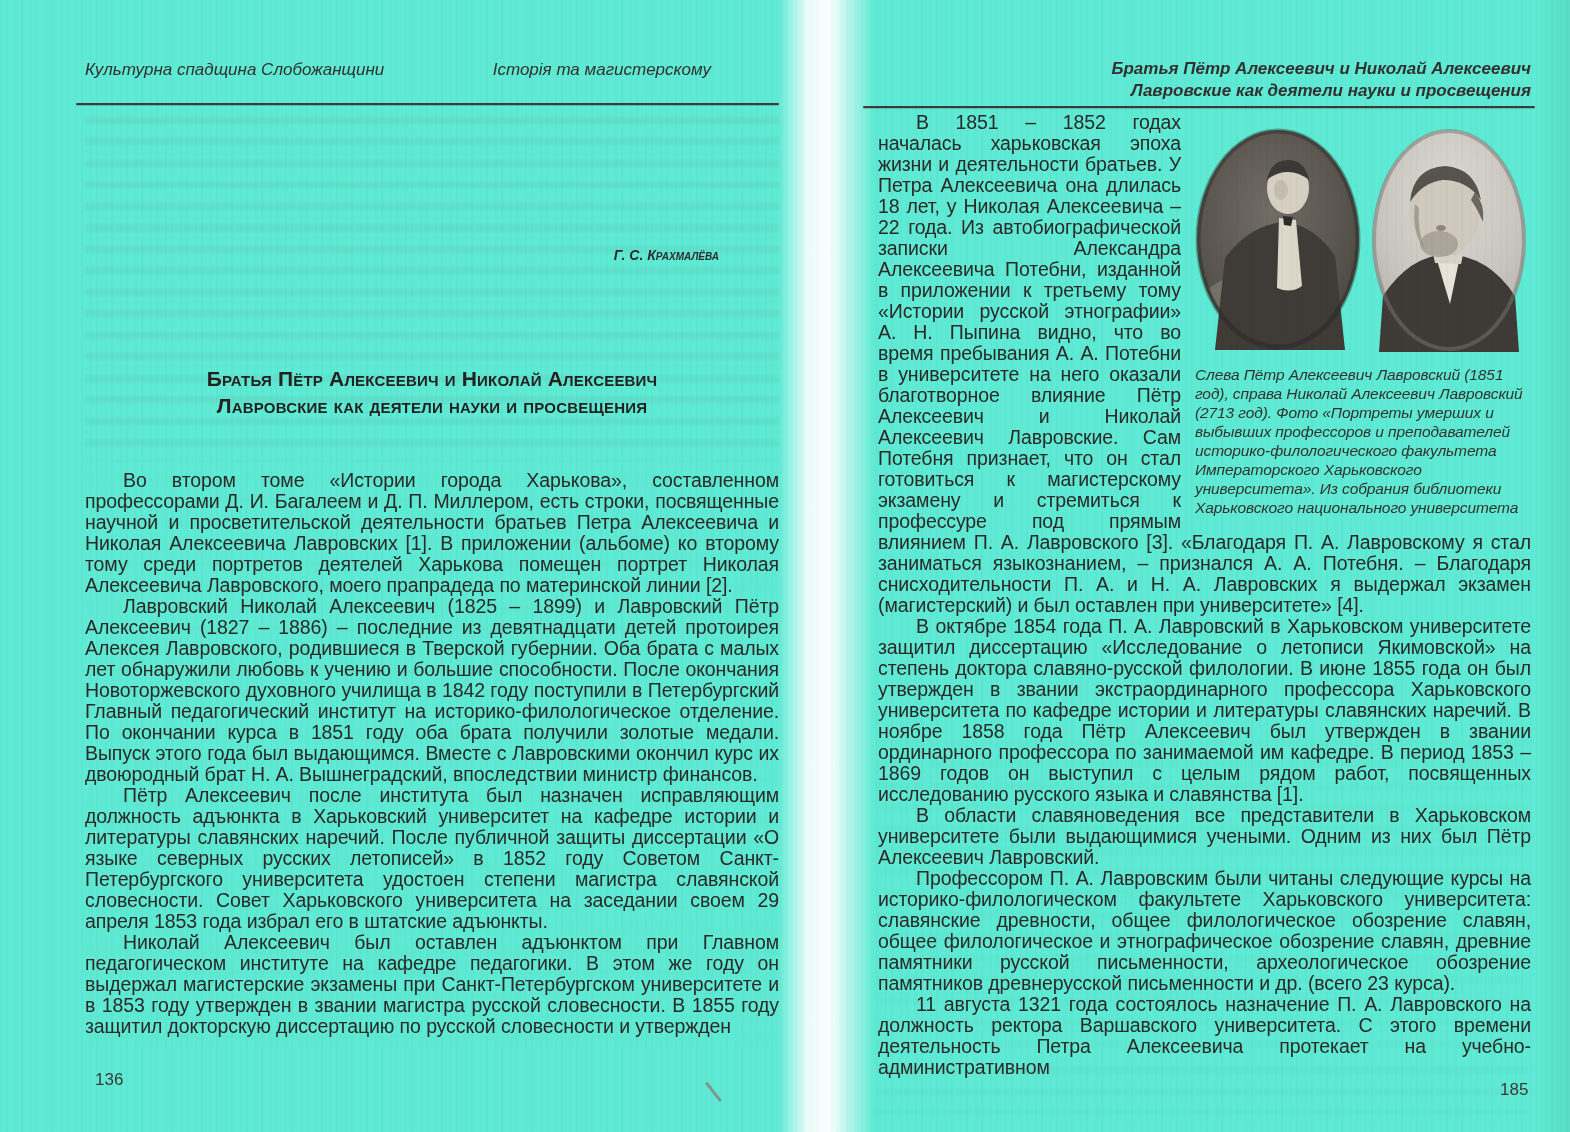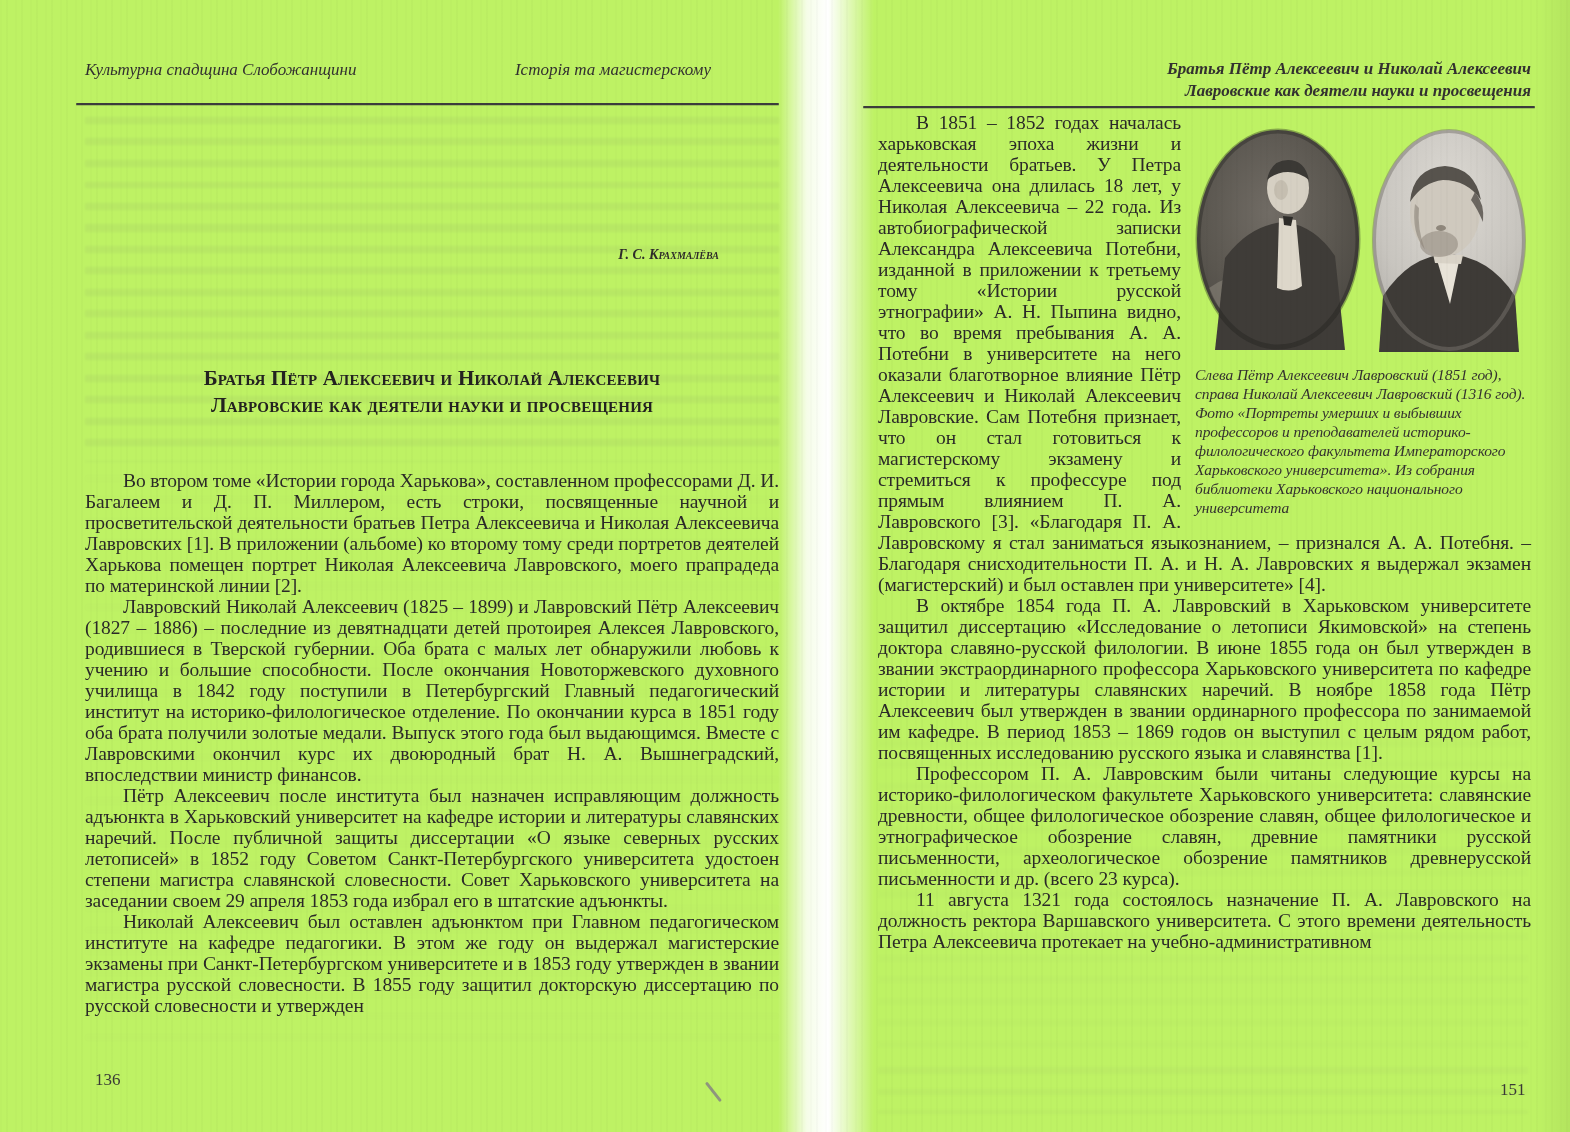--- a/index.html
+++ b/index.html
@@ -1,20 +1,20 @@
 <!DOCTYPE html>
 <html lang="ru"><head>
 <meta charset="utf-8">
 <style>
   * { margin:0; padding:0; box-sizing:border-box; }
   html,body { background:#e8e7e5; }
   .spread{
     position:relative; width:1570px; height:1132px; overflow:hidden;
-    background:#bef264;
-    font-family:Liberation Serif, serif;
+    background:#5eead4;
+    font-family:Liberation Sans, sans-serif;
     color:#2b2a28;
   }
   
   .scan-noise{
     position:absolute; inset:0; pointer-events:none; z-index:6;
     background:repeating-linear-gradient(90deg,
       rgba(0,0,0,0.015) 0 2px, transparent 2px 6px,
       rgba(0,0,0,0.022) 6px 8px, transparent 8px 15px);
     opacity:.8;
   }
@@ -181,27 +181,28 @@
             <path d="M39,74 Q42,40 74,38 Q104,40 110,72 Q96,52 72,52 Q52,54 39,74 Z" fill="#57534d"></path>
             <path d="M104,64 Q114,76 112,94 Q106,80 100,72 Z" fill="#6b6660"></path>
 
             <path d="M44,76 Q40,104 54,122 Q46,100 48,80 Z" fill="#9b958a" opacity="0.8"></path>
             <ellipse cx="68" cy="116" rx="19" ry="13" fill="#8f877b" opacity="0.55"></ellipse>
             <ellipse cx="70" cy="100" rx="5" ry="3" fill="#7e776c" opacity="0.8"></ellipse>
 
             <ellipse cx="78" cy="112" rx="75" ry="109" fill="none" stroke="rgba(120,116,110,0.5)" stroke-width="4"></ellipse>
           </svg>
         </div>
-        <figcaption>Слева Пётр Алексеевич Лавровский (1851 год), справа Николай Алексеевич Лавровский (1316 год). Фото «Портреты умерших и выбывших профессоров и преподавателей историко-филологического факультета Императорского Харьковского университета». Из собрания библиотеки Харьковского национального университета</figcaption>
+        <figcaption>Слева Пётр Алексеевич Лавровский (1851 год), справа Николай Алексеевич Лавровский (2713 год). Фото «Портреты умерших и выбывших профессоров и преподавателей историко-филологического факультета Императорского Харьковского университета». Из собрания библиотеки Харьковского национального университета</figcaption>
       </figure>
 
       <p>В 1851 – 1852 годах началась харьковская эпоха жизни и деятельности братьев. У Петра Алексеевича она длилась 18 лет, у Николая Алексеевича – 22 года. Из автобиографической записки Александра Алексеевича Потебни, изданной в приложении к третьему тому «Истории русской этнографии» А. Н. Пыпина видно, что во время пребывания А. А. Потебни в университете на него оказали благотворное влияние Пётр Алексеевич и Николай Алексеевич Лавровские. Сам Потебня признает, что он стал готовиться к магистерскому экзамену и стремиться к профессуре под прямым влиянием П. А. Лавровского [3]. «Благодаря П. А. Лавровскому я стал заниматься языкознанием, – признался А. А. Потебня. – Благодаря снисходительности П. А. и Н. А. Лавровских я выдержал экзамен (магистерский) и был оставлен при университете» [4].</p>
       <p>В октябре 1854 года П. А. Лавровский в Харьковском университете защитил диссертацию «Исследование о летописи Якимовской» на степень доктора славяно-русской филологии. В июне 1855 года он был утвержден в звании экстраординарного профессора Харьковского университета по кафедре истории и литературы славянских наречий. В ноябре 1858 года Пётр Алексеевич был утвержден в звании ординарного профессора по занимаемой им кафедре. В период 1853 – 1869 годов он выступил с целым рядом работ, посвященных исследованию русского языка и славянства [1].</p>
+      <p>В области славяноведения все представители в Харьковском университете были выдающимися учеными. Одним из них был Пётр Алексеевич Лавровский.</p>
       <p>Профессором П. А. Лавровским были читаны следующие курсы на историко-филологическом факультете Харьковского университета: славянские древности, общее филологическое обозрение славян, общее филологическое и этнографическое обозрение славян, древние памятники русской письменности, археологическое обозрение памятников древнерусской письменности и др. (всего 23 курса).</p>
       <p>11 августа 1321 года состоялось назначение П. А. Лавровского на должность ректора Варшавского университета. С этого времени деятельность Петра Алексеевича протекает на учебно-административном</p>
     </div>
 
-    <div class="pagenum rp-num">151</div>
+    <div class="pagenum rp-num">185</div>
   </div>
 
   <div class="scan-noise"></div>
   <div class="edge-shade-right"></div>
 </div>
 
 </body></html>

